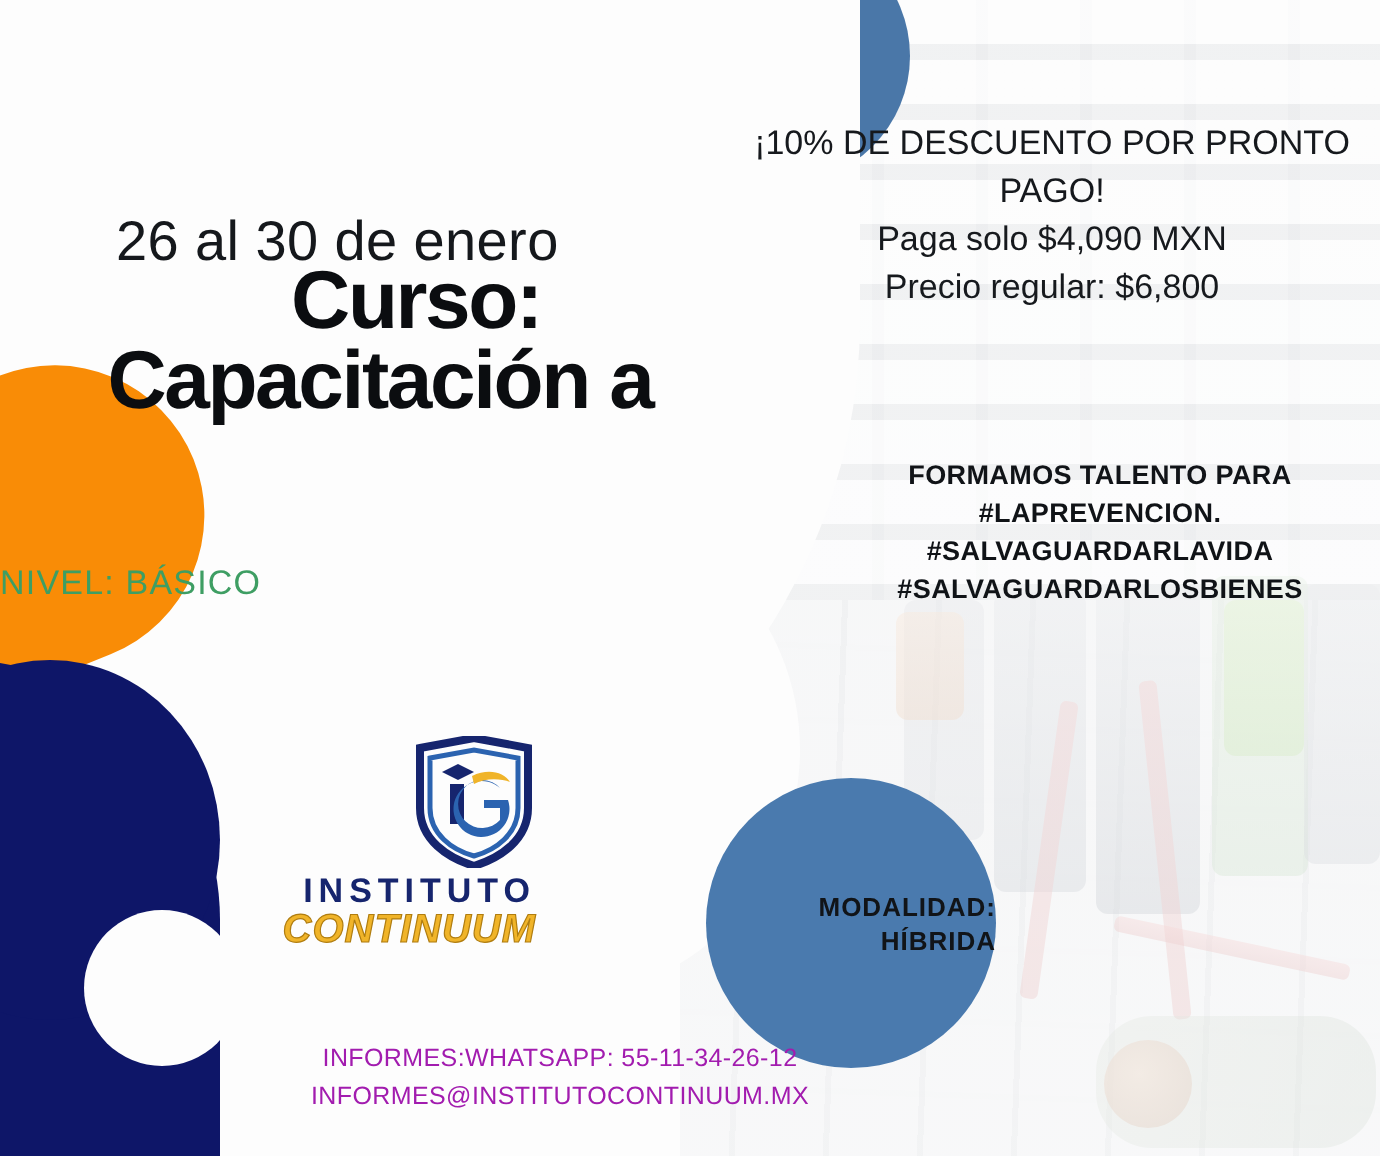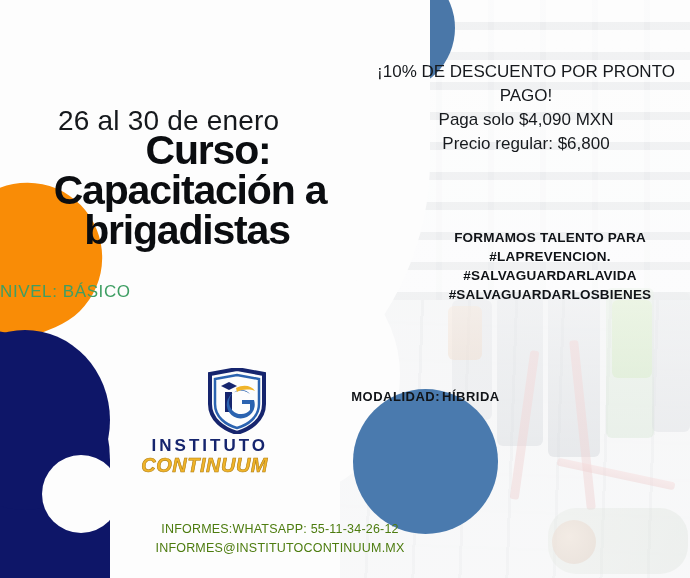--- a/index.html
+++ b/index.html
@@ -151,22 +151,22 @@
     border-radius: 50%;
     background: #fdfdfd;
   }
   .circle-modalidad {
     position: absolute;
     left: 353px; top: 389px;
     width: 145px; height: 145px;
     border-radius: 50%;
     background: #4a7aae;
     display: flex;
-    flex-direction: row;
-    align-items: flex-start;
+    flex-direction: column;
+    align-items: flex-end;
     justify-content: center;
     gap: 2px;
   }
   .circle-modalidad span {
     color: #111418;
     font-size: 13px;
     font-weight: bold;
     letter-spacing: .5px;
   }
 
@@ -219,21 +219,21 @@
     font-weight: bold;
     line-height: 1.42;
     letter-spacing: .2px;
   }
 
   .contact {
     position: absolute;
     left: 120px; top: 520px;
     width: 320px;
     text-align: center;
-    color: #4d7c0f;
+    color: #a21caf;
     font-size: 12.5px;
     line-height: 1.55;
     letter-spacing: .2px;
   }
 
   
   .logo {
     position: absolute;
     left: 118px; top: 368px;
     width: 150px;
@@ -289,21 +289,20 @@
   <div class="shape-orange"></div>
   <div class="shape-navy"></div>
   <div class="shape-navy-round"></div>
   <div class="white-dot"></div>
 
   <div class="date-line">26 al 30 de enero</div>
 
   <div class="title-block">
     <div class="title-1">Curso:</div>
     <div class="title-2">Capacitación  a</div>
-    <div class="title-3">brigadistas</div>
   </div>
 
   <div class="nivel">NIVEL: BÁSICO</div>
 
   <div class="promo">
     <div>¡10% DE DESCUENTO POR PRONTO</div>
     <div>PAGO!</div>
     <div>Paga solo $4,090 MXN</div>
     <div>Precio regular: $6,800</div>
   </div>

